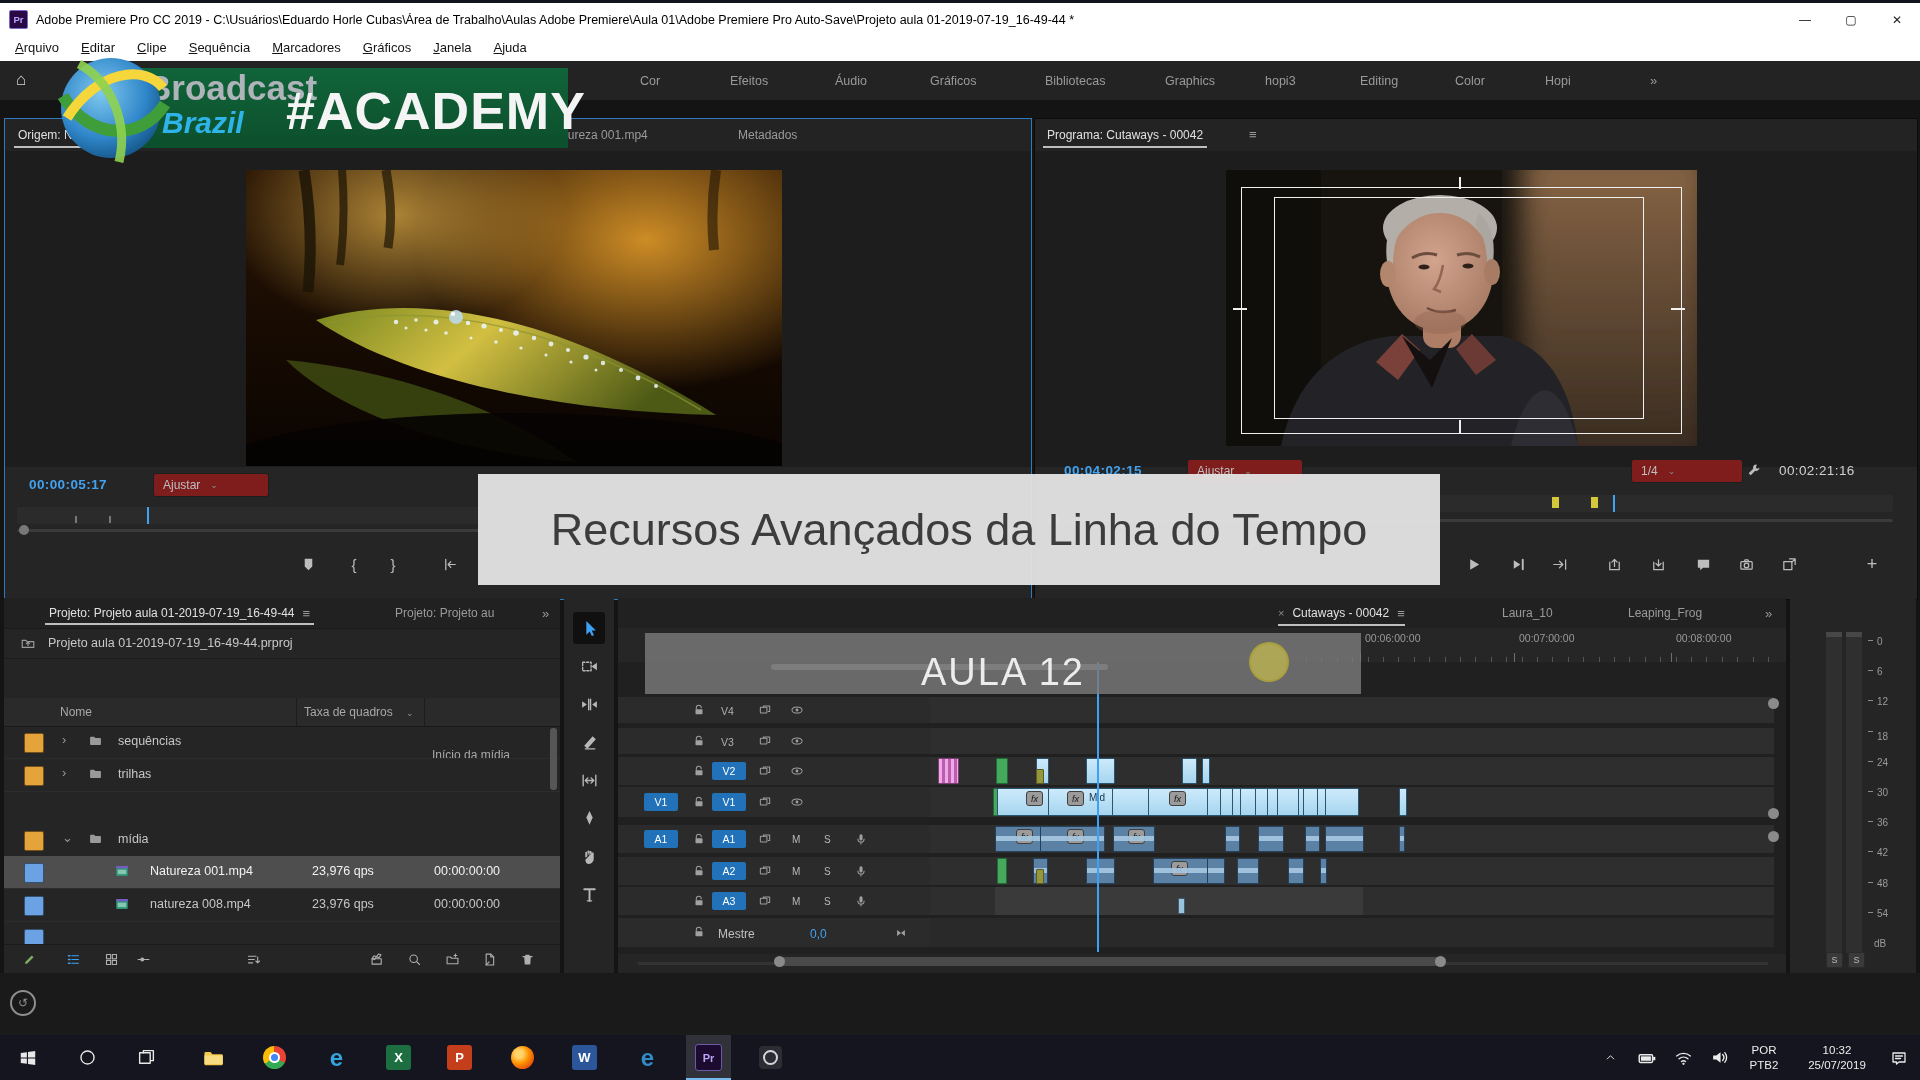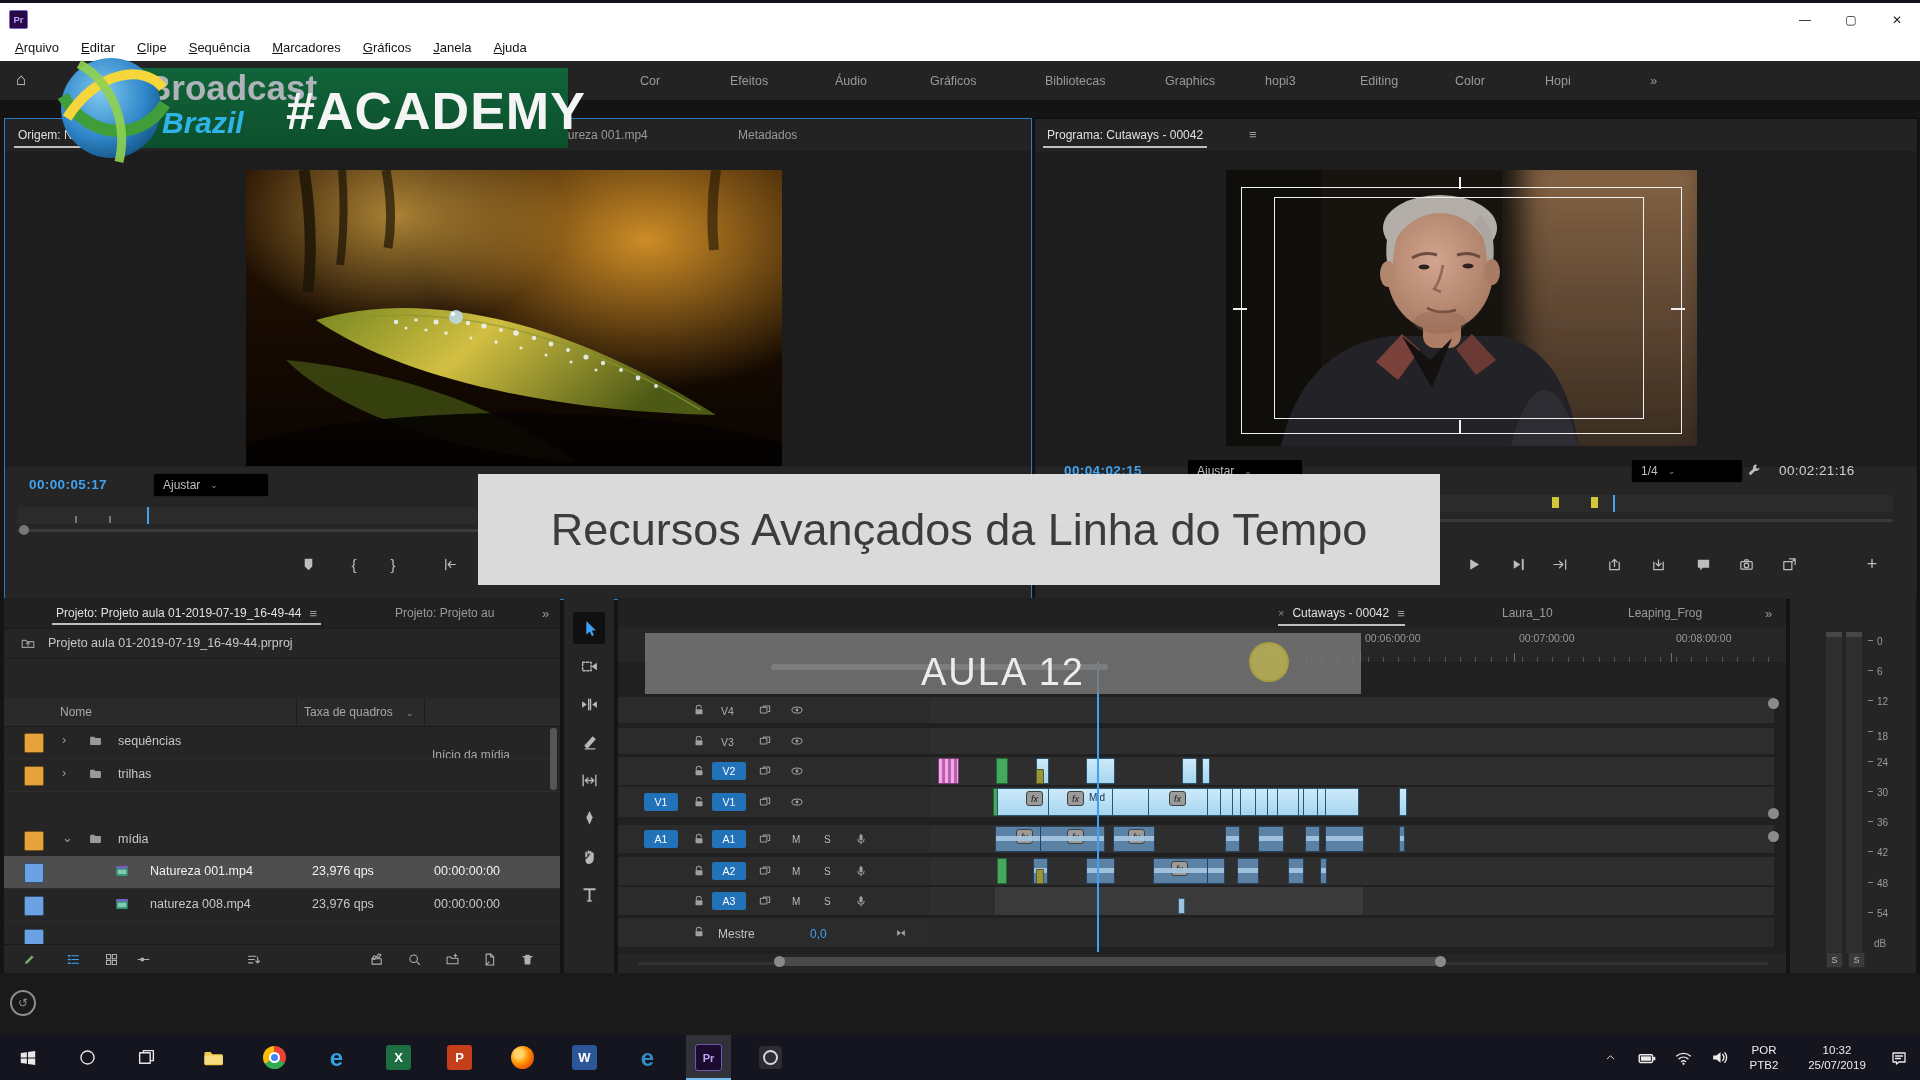--- a/index.html
+++ b/index.html
@@ -32,21 +32,21 @@
   #source-panel{left:4px;top:118px;width:1026px;height:480px;border:1px solid #2e7bc1;}
   #program-panel{left:1034px;top:118px;width:882px;height:480px;border:1px solid #0c0c0c;}
   .ptabbar{position:absolute;left:0;top:0;right:0;height:32px;background:#232323;border-bottom:1px solid #1a1a1a;}
   .ptab{position:absolute;top:0;height:32px;display:flex;align-items:center;gap:8px;font-size:12px;color:#9a9a9a;white-space:nowrap;}
   .ptab.active{color:#e0e0e0;}
   .ptab.active::after{content:"";position:absolute;left:-4px;right:-4px;bottom:3px;height:2px;background:#bfbfbf;}
   .pmenu{color:#9a9a9a;font-size:13px;}
   .viewer{position:absolute;left:0;top:32px;right:0;background:#1d1d1d;}
   .tc{position:absolute;font-size:13.5px;letter-spacing:.4px;color:#41a2f0;font-weight:bold;}
   .tc.dim{color:#cfcfcf;font-weight:normal;}
-  .dropdown{position:absolute;display:flex;align-items:center;gap:10px;background:#000000;border:1px solid #1e1e1e;border-radius:3px;
+  .dropdown{position:absolute;display:flex;align-items:center;gap:10px;background:#7f1d1d;border:1px solid #1e1e1e;border-radius:3px;
     height:22px;padding:0 9px;font-size:12px;color:#bfbfbf;}
   .chev{font-size:9px;color:#8f8f8f;}
   .scrub{position:absolute;background:#2b2b2b;border-radius:2px;}
   .minihead{position:absolute;width:2px;background:#41a2f0;}
   .srcmark{position:absolute;bottom:1px;width:2px;height:7px;background:#777;}
   .ymark{position:absolute;width:7px;height:11px;background:#d3c83c;}
   .zoomtrack{position:absolute;height:3px;background:#3a3a3a;border-radius:2px;}
   .knob{position:absolute;width:10px;height:10px;border-radius:50%;background:#787878;}
   .tbtn{position:absolute;width:26px;height:26px;display:flex;align-items:center;justify-content:center;color:#bdbdbd;font-size:15px;}
   .tbtn svg.ic{width:17px;height:17px;}
@@ -151,20 +151,21 @@
   #cursor-halo{position:absolute;left:1249px;top:642px;width:36px;height:36px;border-radius:50%;
     background:rgba(226,215,70,.55);border:2px solid rgba(165,150,30,.4);z-index:75;}
 </style>
 </head>
 <body>
 
 <div id="screen">
 
   <div id="titlebar">
     <div class="pr-badge">Pr</div>
+    <div id="window-title">Adobe Premiere Pro CC 2019 - C:\Usuários\Eduardo Horle Cubas\Área de Trabalho\Aulas Adobe Premiere\Aula 01\Adobe Premiere Pro Auto-Save\Projeto aula 01-2019-07-19_16-49-44 *</div>
     <div class="win-controls">
       <span class="winbtn">—</span>
       <span class="winbtn">▢</span>
       <span class="winbtn">✕</span>
     </div>
   </div>
 
   <div id="menubar">
       <div class="menu-item">Arquivo</div>
       <div class="menu-item">Editar</div>
@@ -421,21 +422,21 @@
         <svg class="ic" style="width:17px;height:17px;" viewBox="0 0 18 18">
           <rect x="3" y="6" width="8.5" height="8.5"></rect>
           <path d="M9 3h6v6M11.5 6.5 15 3"></path>
         </svg>
       </div>
       <div class="tbtn" style="left: 824px; top: 432px; font-size: 18px;">+</div>
     </div>
 
   <div id="project-panel" class="panel">
     <div class="ptabbar" style="height:30px;background:#212121;">
-      <div class="ptab active" style="left:52px;height:30px;">
+      <div class="ptab active" style="left:45px;height:30px;">
         <span>Projeto: Projeto aula 01-2019-07-19_16-49-44</span>
           <span class="pmenu">≡</span>
       </div>
       <div class="ptab" style="left:391px;height:30px;max-width:118px;overflow:hidden;">
         <span>Projeto: Projeto au</span>
       </div>
       <div class="ptab" style="left:538px;height:30px;font-size:13px;">
         <span>»</span>
       </div>
     </div>

